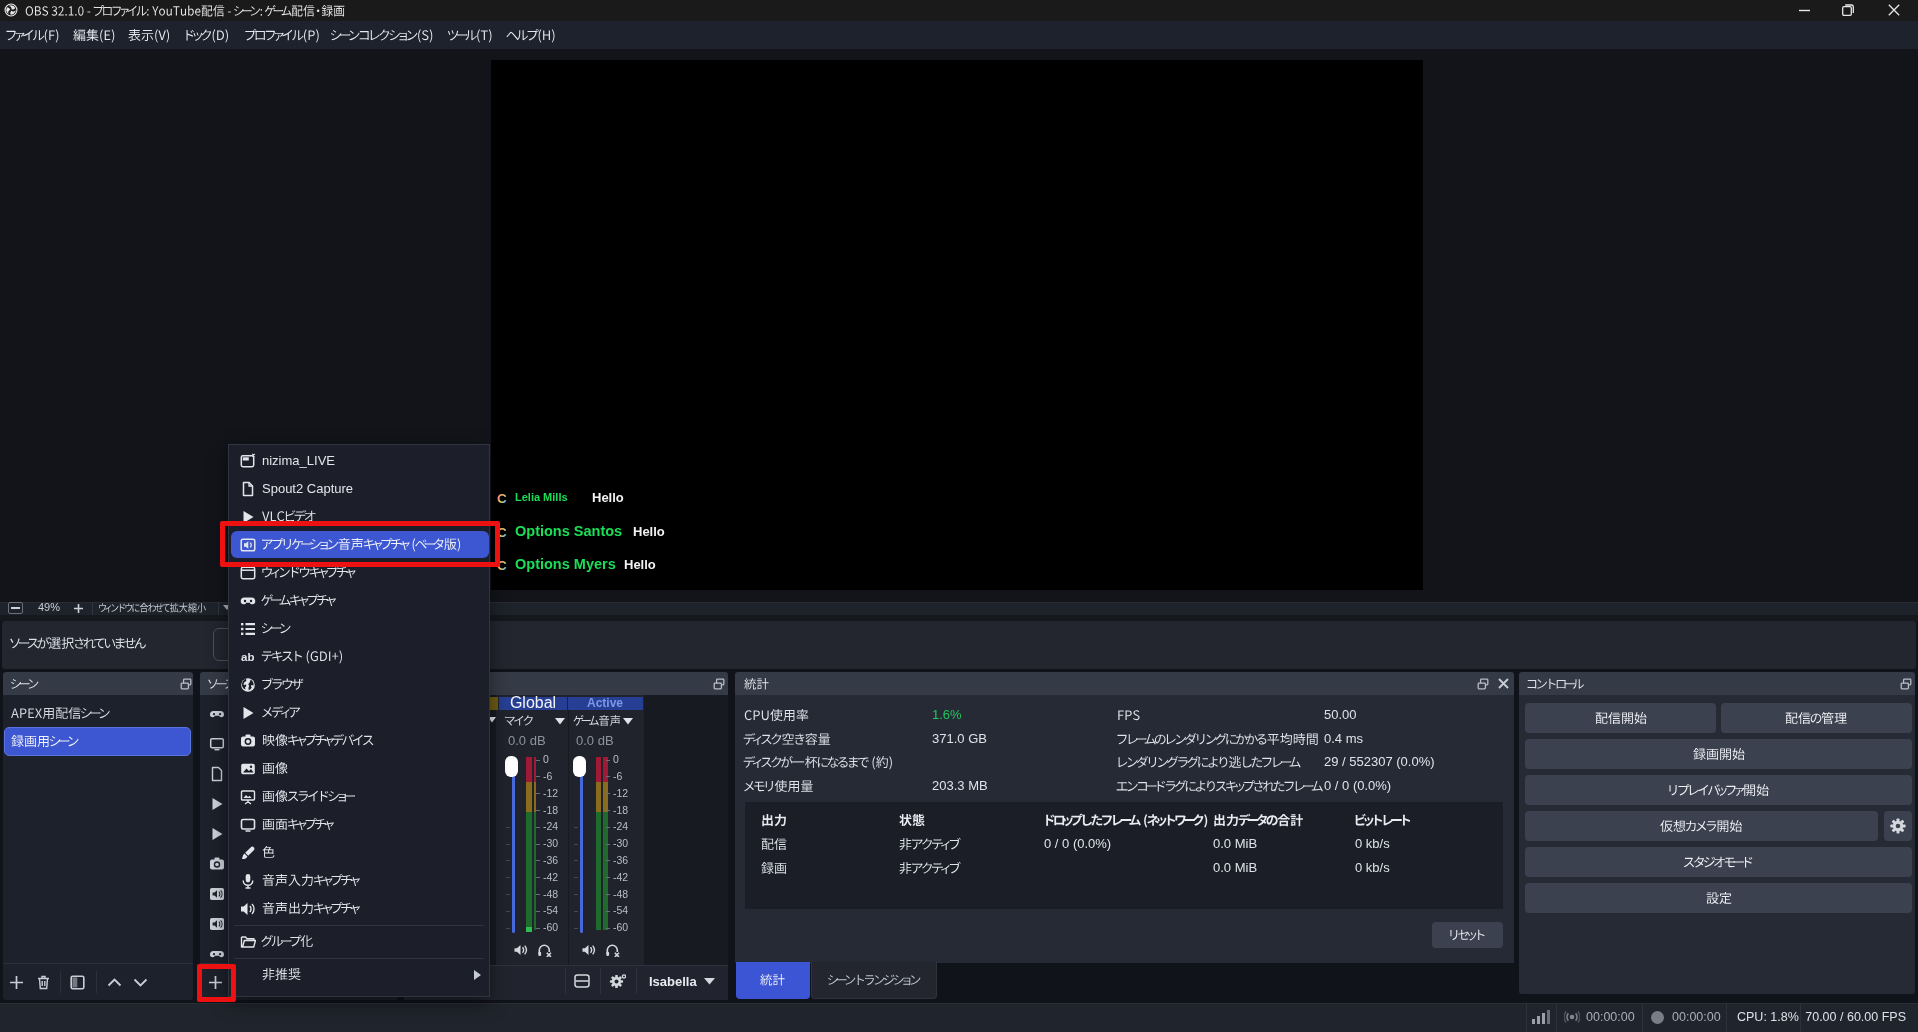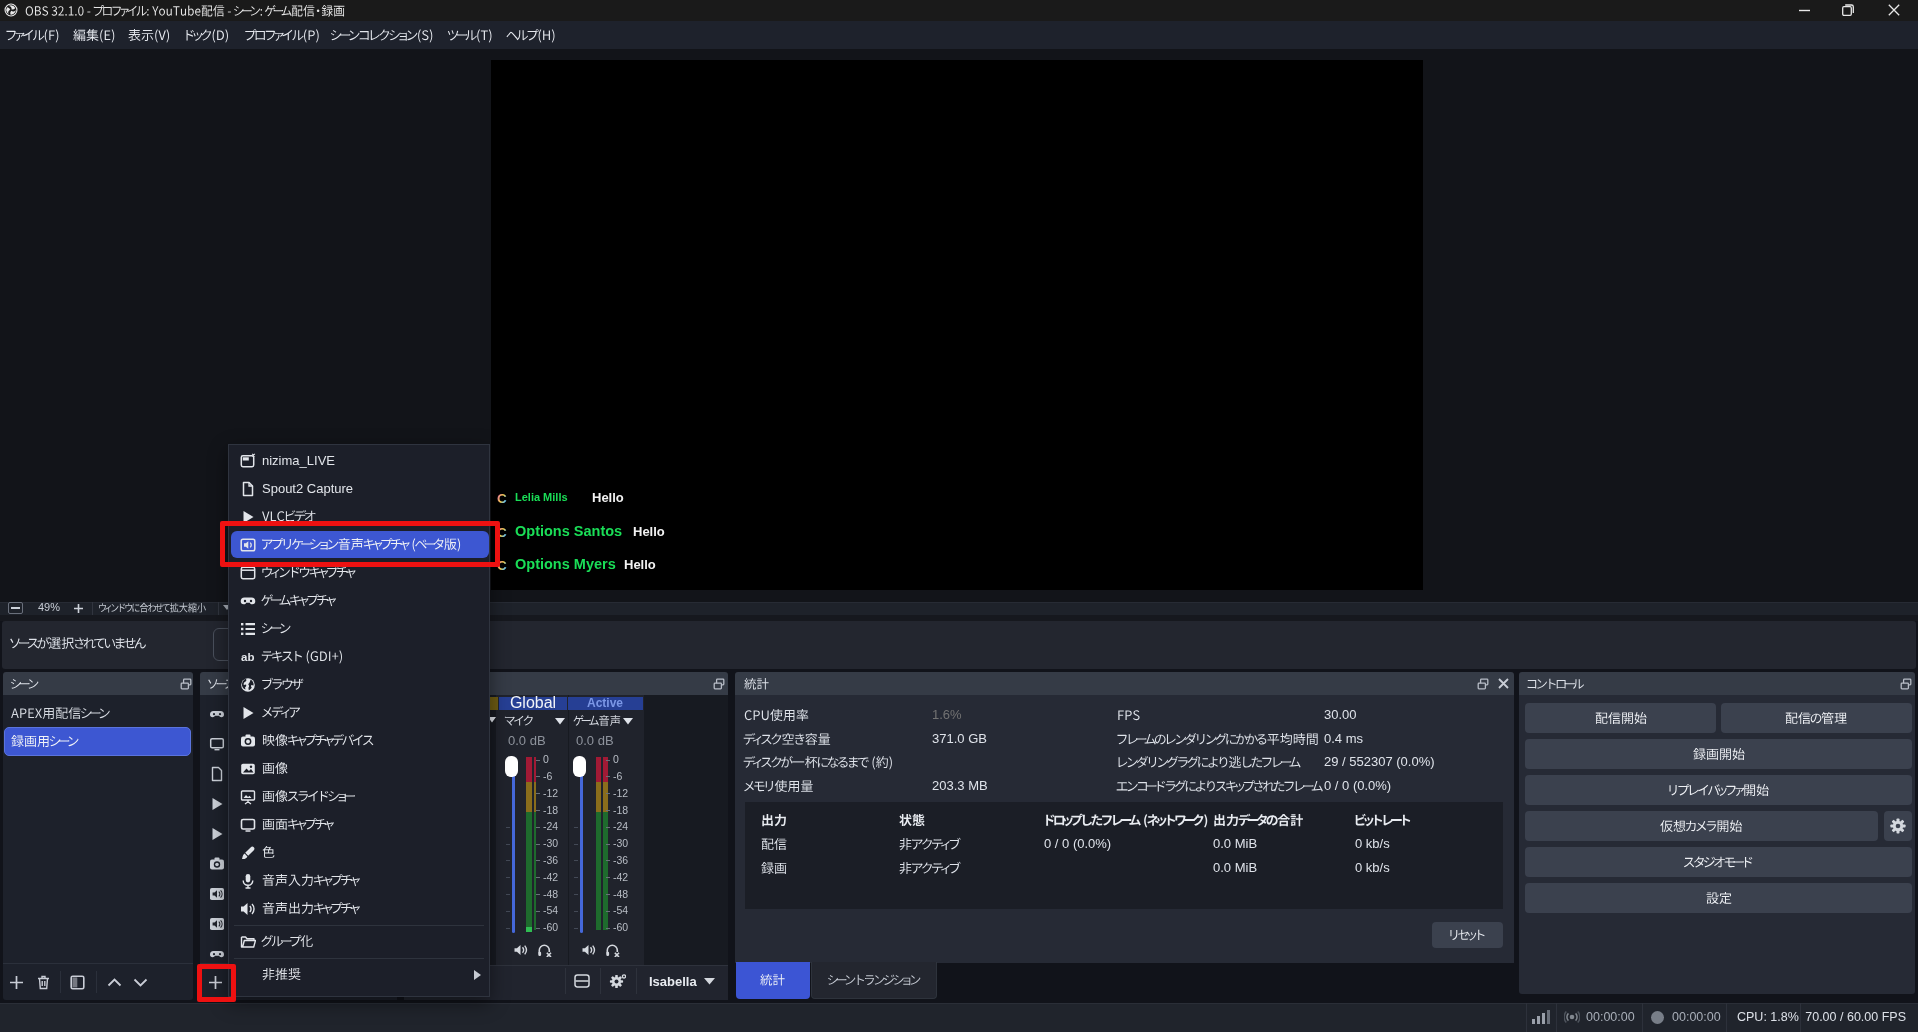--- a/index.html
+++ b/index.html
@@ -735,29 +735,29 @@
 <svg style="position:absolute;left:744.0px;top:707.7px;overflow:visible" width="64.9" height="16.9">
     <g transform="translate(0,11.96) scale(0.01300,-0.01300)" fill="#dfe3ea">
       <use href="#g85" x="0"></use>
       <use href="#g46" x="638"></use>
       <use href="#g86" x="1271"></use>
       <use href="#g87" x="1992"></use>
       <use href="#g76" x="2992"></use>
       <use href="#g88" x="3992"></use>
     </g>
   </svg>
-<div style="position:absolute;left:932.0px;top:705.2px;font-size:13.0px;font-weight:400;color:#737373;white-space:pre;line-height:19px;letter-spacing:0">1.6%</div>
+<div style="position:absolute;left:932.0px;top:705.2px;font-size:13.0px;font-weight:400;color:#22c55e;white-space:pre;line-height:19px;letter-spacing:0">1.6%</div>
 <svg style="position:absolute;left:1117.0px;top:707.7px;overflow:visible" width="23.2" height="16.9">
     <g transform="translate(0,11.96) scale(0.01300,-0.01300)" fill="#dfe3ea">
       <use href="#g34" x="0"></use>
       <use href="#g46" x="552"></use>
       <use href="#g2" x="1185"></use>
     </g>
   </svg>
-<div style="position:absolute;left:1324.0px;top:705.2px;font-size:13.0px;font-weight:400;color:#dfe3ea;white-space:pre;line-height:19px;letter-spacing:0">30.00</div>
+<div style="position:absolute;left:1324.0px;top:705.2px;font-size:13.0px;font-weight:400;color:#dfe3ea;white-space:pre;line-height:19px;letter-spacing:0">50.00</div>
 <svg style="position:absolute;left:744.0px;top:731.7px;overflow:visible" width="86.7" height="16.9">
     <g transform="translate(0,11.96) scale(0.01300,-0.01300)" fill="#dfe3ea">
       <use href="#g89" x="-110"></use>
       <use href="#g54" x="555"></use>
       <use href="#g65" x="1220"></use>
       <use href="#g44" x="2000"></use>
       <use href="#g90" x="2890"></use>
       <use href="#g91" x="3780"></use>
       <use href="#g92" x="4670"></use>
       <use href="#g93" x="5670"></use>

